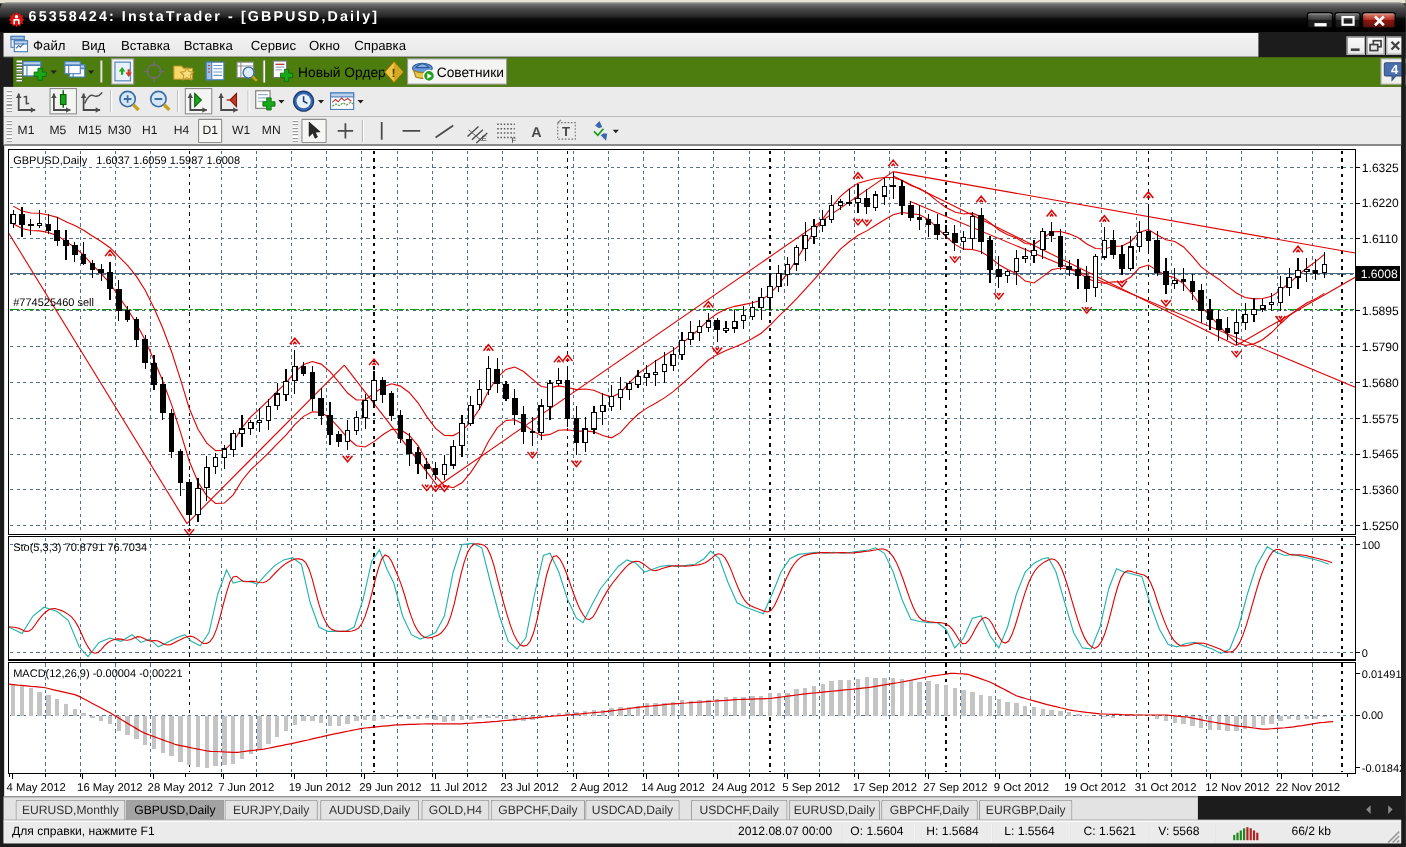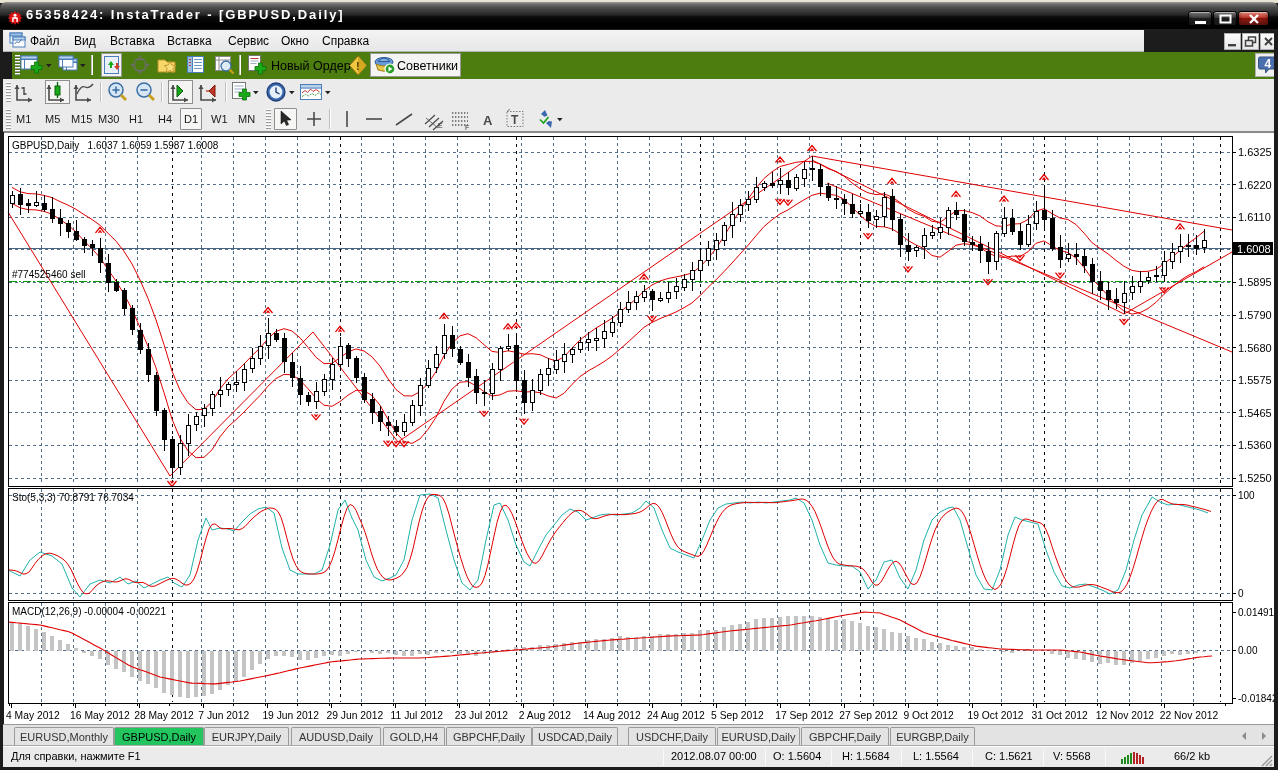--- a/index.html
+++ b/index.html
@@ -27,24 +27,24 @@
 .mdibtn { position:absolute; top:3px; width:17px; height:17px; background:linear-gradient(#fcfcfc,#e8e8e8); border:1px solid #b0b0b0; }
 #toolrow1 { left:12px; top:52px; width:1271px; height:27px; background:#4d7c0f; }
 #toolrow2 { left:3px; top:79px; width:1271px; height:27px; background:#ebebeb; }
 #toolrow3 { left:3px; top:106px; width:1271px; height:26px; background:#ebebeb; border-bottom:1px solid #9b9b9b; }
 .grip { position:absolute; left:3px; top:3px; width:5px; height:20px;
   background-image:repeating-linear-gradient(#fff 0 1px, #9a9a9a 1px 2px, transparent 2px 3px); }
 .tbtn { position:absolute; top:2px; height:22px; }
 .pressed { background:#f6f6f4; border:1px solid #8f8f8f; border-radius:1px; }
 .tflab { position:absolute; top:7px; font-size:11px; color:#1a1a1a; }
 
-#tabbar { left:3px; top:724px; width:1271px; height:22px; background:#e3e3e3; border-top:1px solid #9a9a9a; }
+#tabbar { left:3px; top:724px; width:1086px; height:22px; background:#e3e3e3; border-top:1px solid #9a9a9a; }
 .tab { position:absolute; top:2px; height:19px; border:1px solid #9a9a9a; border-bottom:none; background:#e3e3e3;
   font-size:11px; color:#333; text-align:center; border-radius:2px 2px 0 0; }
-.tab.active { background:#22c55e; color:#000; height:20px;text-align:center; }
+.tab.active { background:#a3a3a3; color:#000; height:20px;text-align:center; }
 .tab span { position:relative; top:3px; }
 
 #statusbar { left:3px; top:746px; width:1271px; height:21px; background:#ebebeb; border-top:1px solid #fff; box-shadow:0 -1px 0 #aaa; }
 .sseg { position:absolute; top:3px; font-size:11px; color:#000; }
 .sdiv { position:absolute; top:2px; width:1px; height:17px; background:#c0c0c0; border-right:1px solid #fafafa; }
 #bottomedge { left:0; top:767px; width:1278px; height:3px; background:#1c1c1c; }
 #rightedge { left:1274px; top:29px; width:4px; height:739px; background:#1c1c1c; }
 #leftedge { left:0; top:29px; width:3px; height:739px; background:#1c1c1c; }
 </style>
 </head>

